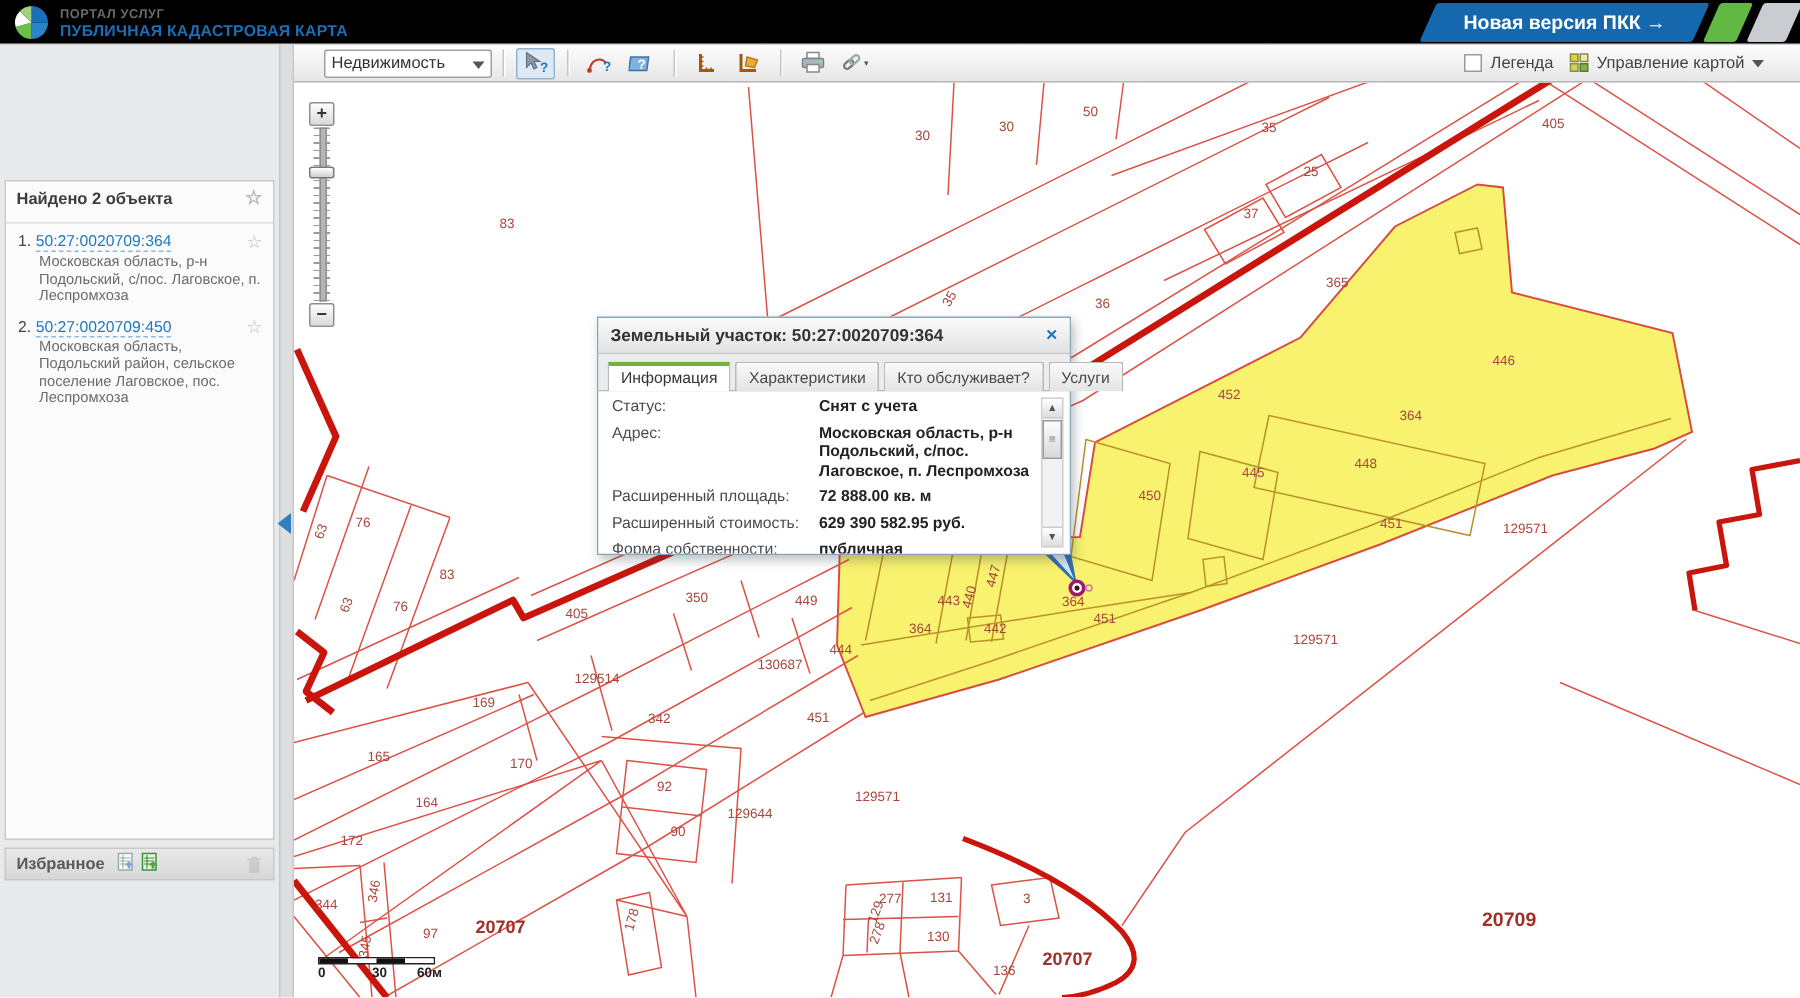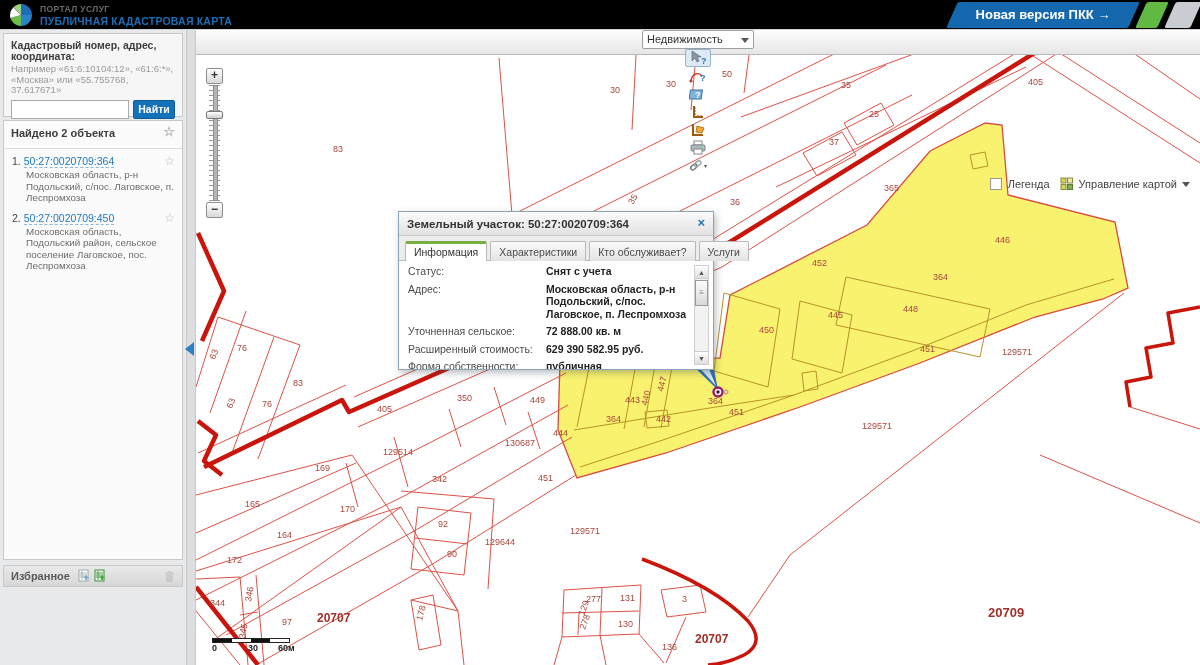--- a/index.html
+++ b/index.html
@@ -43,21 +43,21 @@
   .sb-fav { top:auto; bottom:78px; height:22px; background:linear-gradient(#e9e9e9,#d7d7d7); line-height:20px; padding:0 7px; font-size:11px; font-weight:bold; color:#5a5a5a; }
   .fav-icons { display:inline-flex; gap:3px; vertical-align:-2px; margin-left:5px; }
   .fav-trash { float:right; margin-top:4px; opacity:.55; }
 
   
   .divider { position:absolute; left:186px; top:30px; width:10px; bottom:0; background:#dcdee0; border-left:1px solid #c5c7c9; border-right:1px solid #c5c7c9; z-index:21; }
   .div-arrow { position:absolute; left:-2px; top:312px; width:0; height:0; border-top:7px solid transparent; border-bottom:7px solid transparent; border-right:9px solid #2f7fc1; cursor:pointer; }
 
   
   .rightpane { position:absolute; left:196px; top:30px; right:0; bottom:0; }
-  .toolbar { position:absolute; left:0; right:0; top:0; height:25px; background:linear-gradient(#fdfdfd,#e6e6e6); border-bottom:1px solid #b8b8b8; display:flex; align-items:center; padding:0 6px; z-index:25;flex-direction:column; }
+  .toolbar { position:absolute; left:0; right:0; top:0; height:25px; background:linear-gradient(#fdfdfd,#e6e6e6); border-bottom:1px solid #b8b8b8; display:flex; align-items:center; padding:0 20px; z-index:25; }
   .tb-select { width:112px; height:19px; background:#fff; border:1px solid #9f9f9f; border-radius:2px; font-size:11px; color:#333; padding:0 4px; line-height:17px; position:relative; cursor:pointer; }
   .tb-select .car { position:absolute; right:4px; top:7px; border-left:4px solid transparent; border-right:4px solid transparent; border-top:5px solid #555; }
   .tsep { width:1px; height:18px; background:#c6c6c6; margin:0 7px; box-shadow:1px 0 0 #fff; }
   .tbtn { width:26px; height:21px; display:flex; align-items:center; justify-content:center; border:1px solid transparent; border-radius:2px; margin:0 1px; cursor:pointer; }
   .tbtn.active { border-color:#93b4cf; background:#ddeaf6; }
   .tb-right { margin-left:auto; display:flex; align-items:center; gap:6px; }
   .legend-chk { width:12px; height:12px; background:#fff; border:1px solid #999; display:inline-block; vertical-align:-2px; cursor:pointer; }
   .legend-lbl { font-size:11px; color:#444; }
   .mapctl { display:flex; align-items:center; gap:5px; font-size:11px; color:#444; cursor:pointer; padding:2px 4px;text-align:center; }
   .mapctl .car { border-left:4px solid transparent; border-right:4px solid transparent; border-top:5px solid #555; }
@@ -122,31 +122,20 @@
     <div class="banner">
       <div class="bseg b-blue">
           <span>Новая версия ПКК →</span>
         </div>
       <div class="bseg b-green"></div>
       <div class="bseg b-gray"></div>
     </div>
   </div>
 
   <div class="sidebar">
-    <div class="sb-box sb-search">
-      <div class="sb-search-title">Кадастровый номер, адрес, координата:</div>
-      <div class="sb-search-hint">Например «61:6:10104:12», «61:6:*», «Москва» или «55.755768, 37.617671»</div>
-      <div class="sb-search-row">
-        <input class="sb-input" placeholder="" style="">
-        <button class="sb-find">Найти</button>
-      </div>
-      <div class="sb-adv"><span class="tri">▸</span>
-        <a class="lnk-dash">Расширенный поиск</a>
-      </div>
-    </div>
 
     <div class="sb-box sb-results">
       <div class="sb-res-head">
         <span>Найдено 2 объекта</span>
         <span class="star">☆</span>
       </div>
       <div id="results-list">
           <div class="res-item"><span class="res-num">1.</span><a class="lnk-dash res-link">50:27:0020709:364</a><span class="res-star">☆</span><div class="res-addr">Московская область, р-н Подольский, с/пос. Лаговское, п. Леспромхоза</div></div>
           <div class="res-item"><span class="res-num">2.</span><a class="lnk-dash res-link">50:27:0020709:450</a><span class="res-star">☆</span><div class="res-addr">Московская область, Подольский район, сельское поселение Лаговское, пос. Леспромхоза</div></div>
         </div>
@@ -436,21 +425,21 @@
           <div id="popup-rows">
               <div class="p-row">
                 <div class="p-lbl">Статус:</div>
                 <div class="p-val">Снят с учета</div>
               </div>
               <div class="p-row">
                 <div class="p-lbl">Адрес:</div>
                 <div class="p-val">Московская область, р-н Подольский, с/пос. Лаговское, п. Леспромхоза</div>
               </div>
               <div class="p-row">
-                <div class="p-lbl">Уточненная сельское:</div>
+                <div class="p-lbl">Расширенный площадь:</div>
                 <div class="p-val">72 888.00 кв. м</div>
               </div>
               <div class="p-row">
                 <div class="p-lbl">Расширенный стоимость:</div>
                 <div class="p-val">629 390 582.95 руб.</div>
               </div>
               <div class="p-row">
                 <div class="p-lbl">Форма собственности:</div>
                 <div class="p-val">публичная</div>
               </div>

